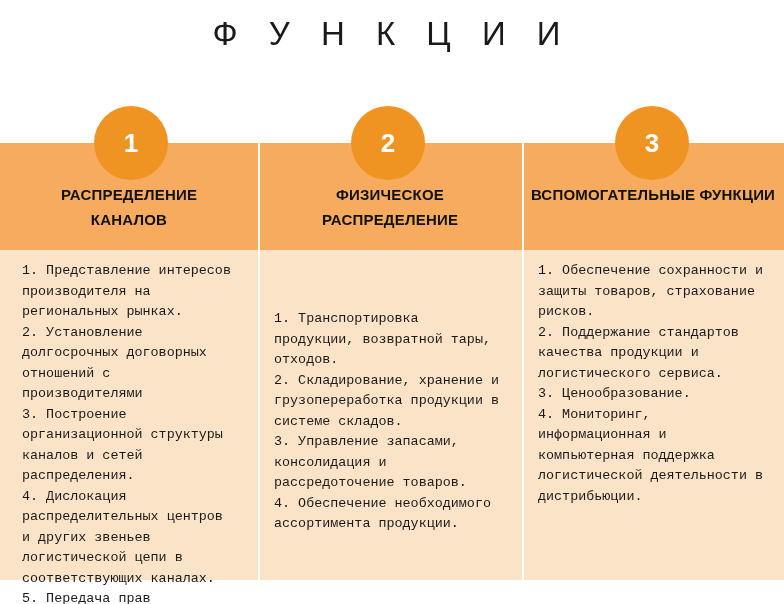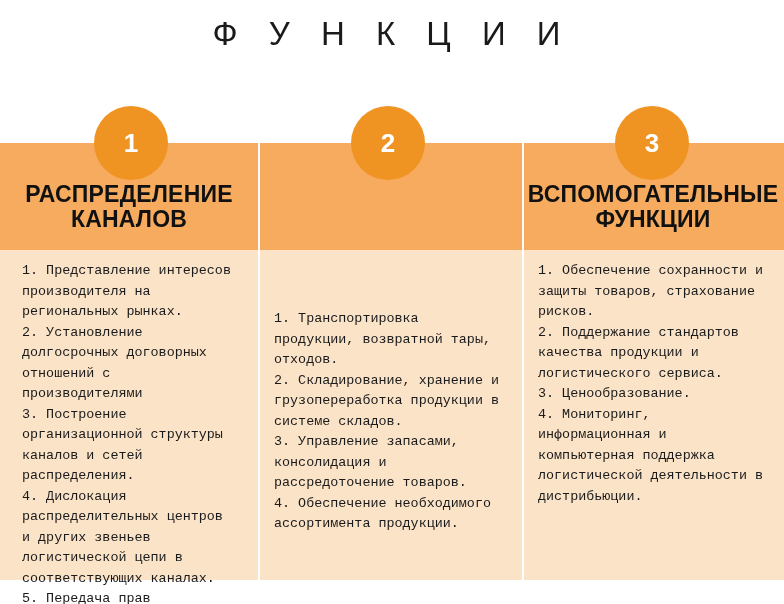--- a/index.html
+++ b/index.html
@@ -112,21 +112,21 @@
 
   
   .col-head {
     position: absolute;
     top: 39px;
     left: 0;
     width: 100%;
     box-sizing: border-box;
     padding: 0 16px;
     text-align: center;
-    font-size: 23px;
+    font-size: 15px;
     font-weight: bold;
     color: #111111;
     line-height: 25px;
     text-transform: uppercase;
     letter-spacing: 0.2px;
   }
   .col-1 .col-head { padding: 0 22px; }
   .col-3 .col-head { padding: 0 0; }
 
   
@@ -180,20 +180,21 @@
         <p style="white-space: pre-wrap;">1. Представление интересов производителя на региональных рынках.
 2. Установление долгосрочных договорных отношений с производителями
 3. Построение организационной структуры каналов и сетей распределения.
 4. Дислокация распределительных центров и других звеньев логистической цепи в соответствующих каналах.
 5. Передача прав собственности покупателю продукции.</p>
       </div>
     </div>
 
     <div class="column col-2">
       <div class="badge">2</div>
+      <div class="col-head">ФИЗИЧЕСКОЕ РАСПРЕДЕЛЕНИЕ</div>
       <div class="col-body">
         <p style="white-space: pre-wrap; margin-top: 48px;">1. Транспортировка продукции, возвратной тары, отходов.
 2. Складирование, хранение и грузопереработка продукции в системе складов.
 3. Управление запасами, консолидация и рассредоточение товаров.
 4. Обеспечение необходимого ассортимента продукции.</p>
       </div>
     </div>
 
     <div class="column col-3">
       <div class="badge">3</div>

